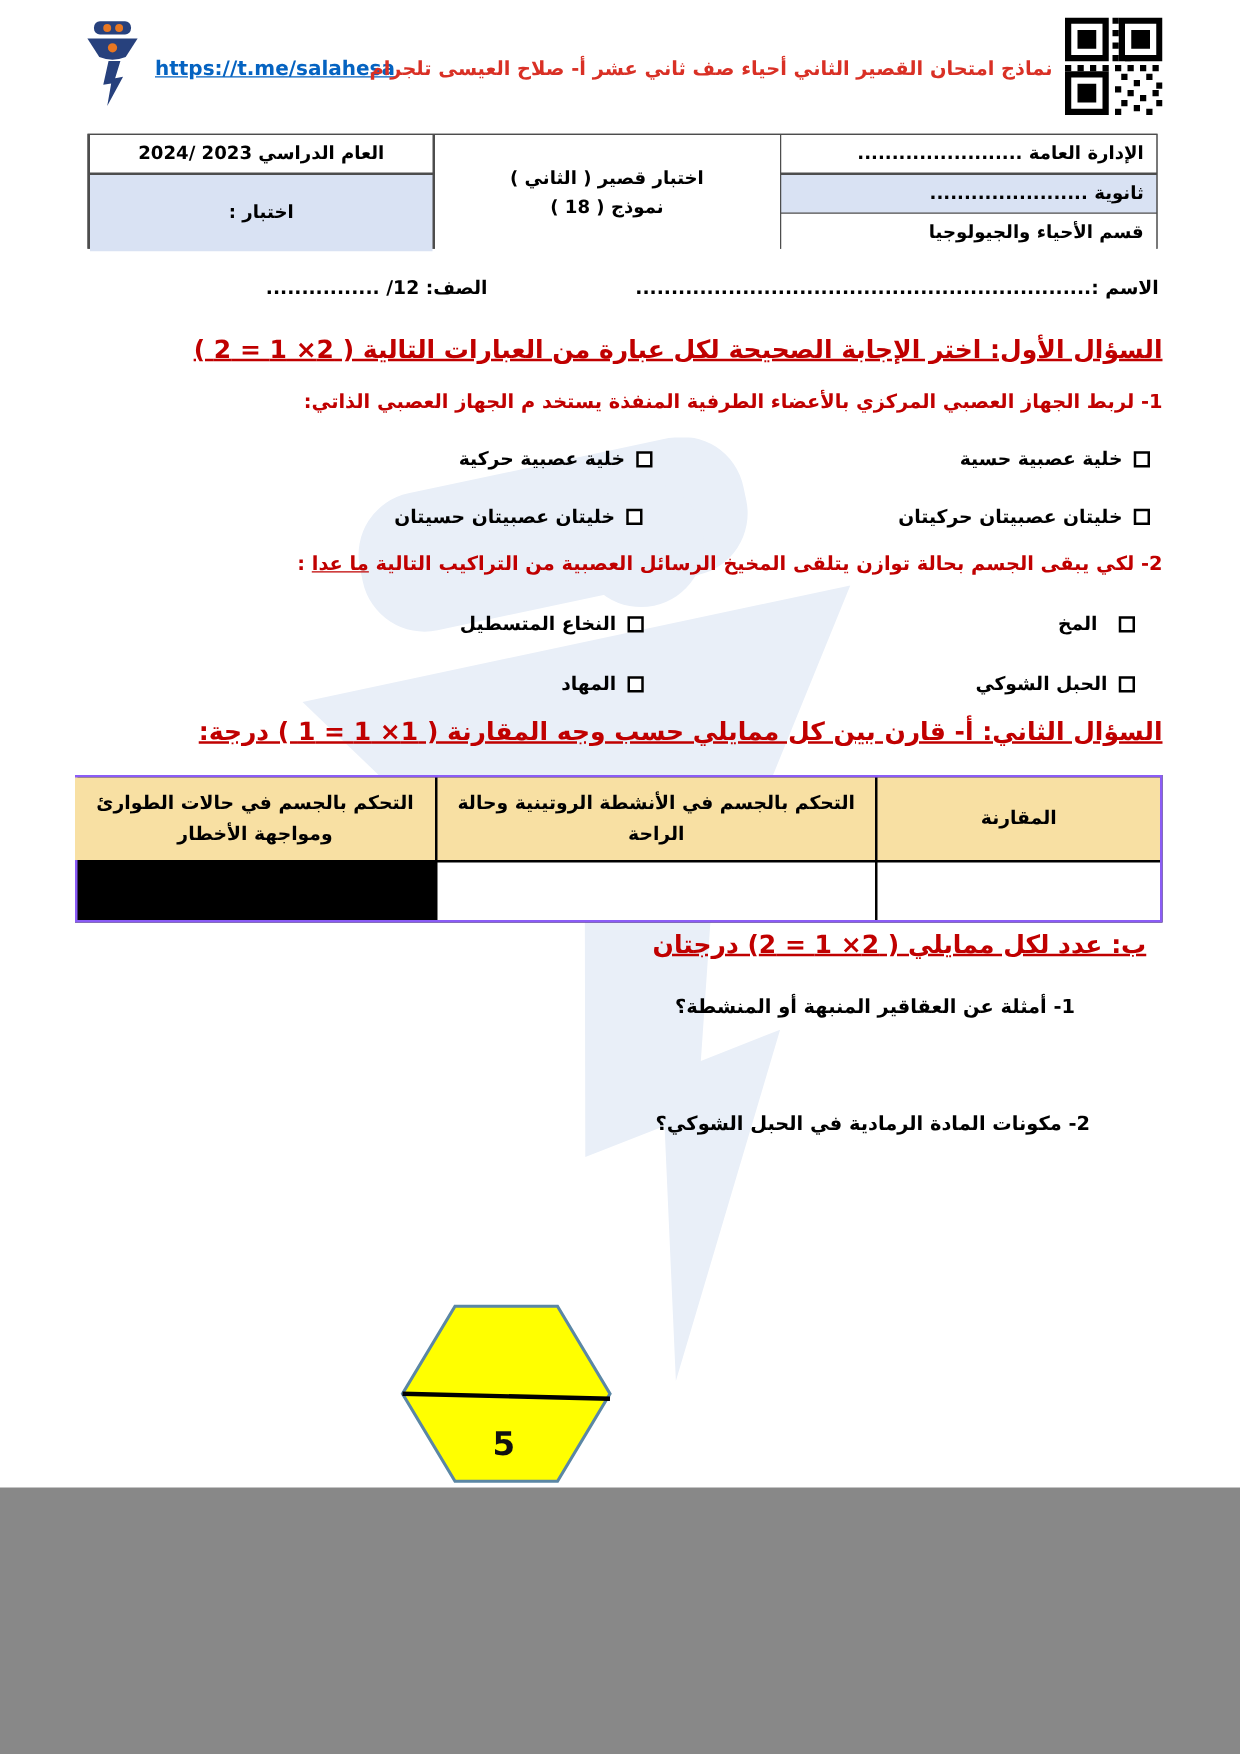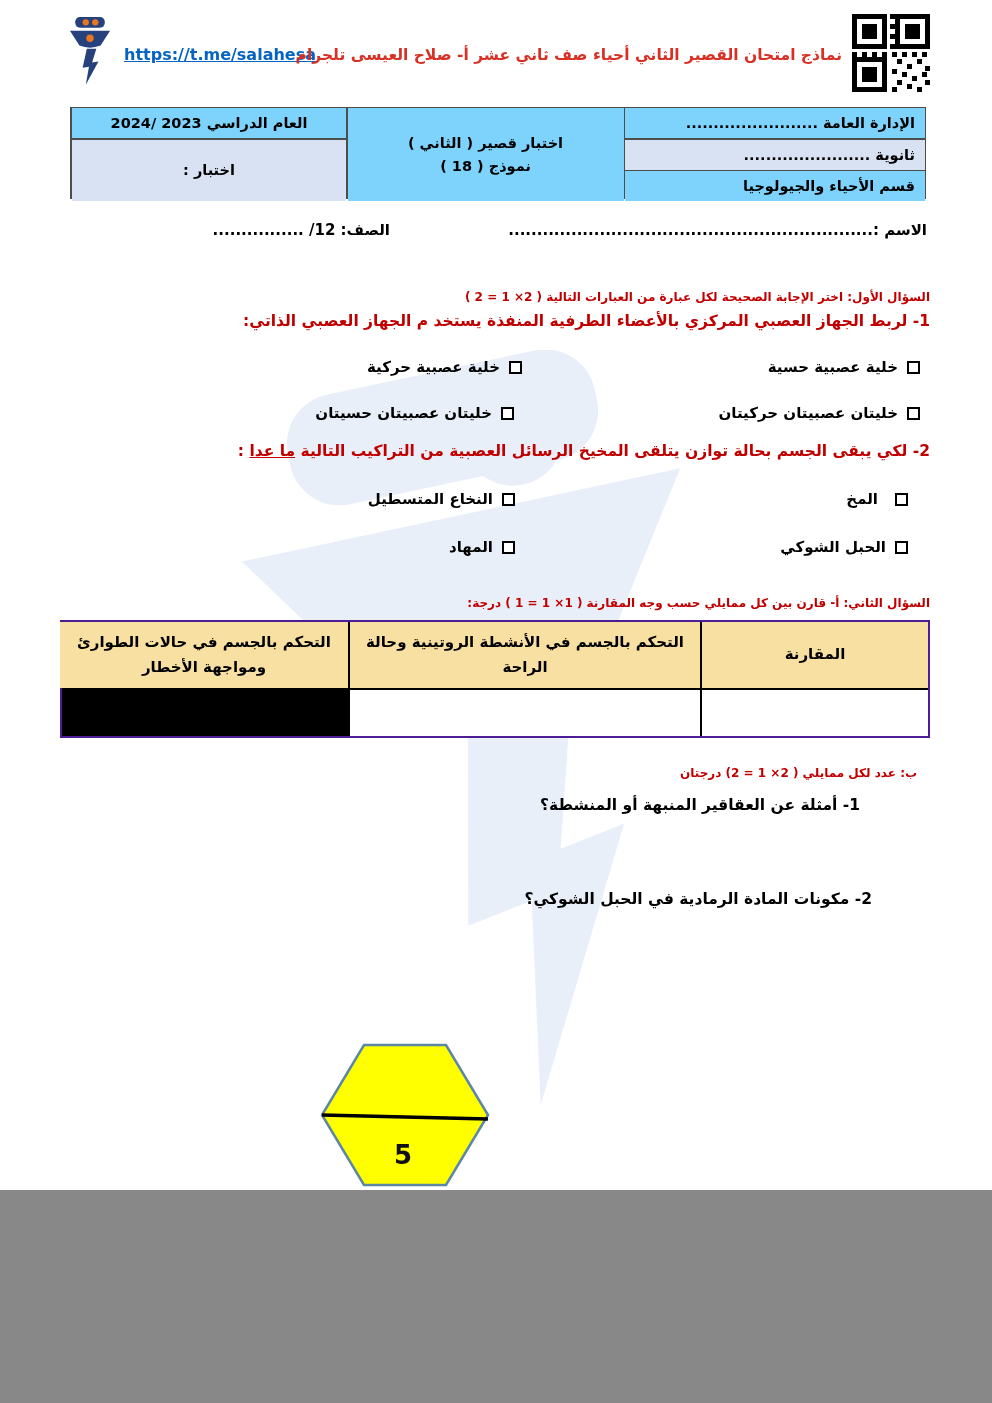--- a/index.html
+++ b/index.html
@@ -20,45 +20,45 @@
 
   
   .info-table {
     left:70px; top:107px; width:856px; height:92px;
     display:grid; direction:rtl;
     grid-template-columns:300px 276px 274px;
     grid-template-rows:30px 30px 30px;
     gap:1.5px; background:#4d4d4d; border:1.5px solid #4d4d4d;
     font-size:14.5px; font-weight:bold; color:#000;
   }
-  .info-table .cell { background:#7dd3fc; display:flex; align-items:center; padding:0 10px; white-space:nowrap; }
+  .info-table .cell { background:#ffffff; display:flex; align-items:center; padding:0 10px; white-space:nowrap; }
   .info-table .blue { background:#D9E2F3; }
   .cell-exam { grid-column:2; grid-row:1 / span 3; flex-direction:column; justify-content:center; gap:7px; align-items:center !important; }
   .cell-year, .cell-time { justify-content:center; }
   .cell-time { grid-column:3; grid-row:2 / span 2; align-items:flex-start; padding-top:5px; }
 
   
   .student-line { font-size:15px; font-weight:bold; color:#000; white-space:nowrap; }
 
   
-  .sec-heading { font-size:12px; font-weight:bold; color:#C00000; white-space:nowrap;margin-top:23px; }
+  .sec-heading { font-size:20px; font-weight:bold; color:#C00000; text-decoration:underline; white-space:nowrap; }
   .q-text { font-size:15.5px; font-weight:bold; color:#C00000; white-space:nowrap; }
   .q-text .u { text-decoration:underline; }
 
   
   .opt { display:flex; direction:rtl; align-items:center; gap:9px; font-size:15px; font-weight:bold; color:#000; white-space:nowrap; }
   .cb { display:inline-block; width:13px; height:13px; border:2px solid #000; background:#fff; flex:0 0 auto; }
 
   
   .cmp-table {
     left:60px; top:620px; width:870px;
     display:grid; direction:rtl;
     grid-template-columns:226px 350px 288px;
     grid-template-rows:66px 46px;
-    gap:2px; background:#000; border:2px solid #4c1d95;
+    gap:2px; background:#000; border:2px solid #8b5cf6;
     font-weight:bold; color:#000; font-size:15px;
   }
   .cmp-table .cell { background:#fff; display:flex; align-items:center; justify-content:center; text-align:center; line-height:1.7; padding:2px 8px; }
   .cmp-table .head { background:#F8E0A3; }
 
   
   .blk-q { font-size:15.5px; font-weight:bold; color:#000; white-space:nowrap; }
 
   
   .page-badge {

